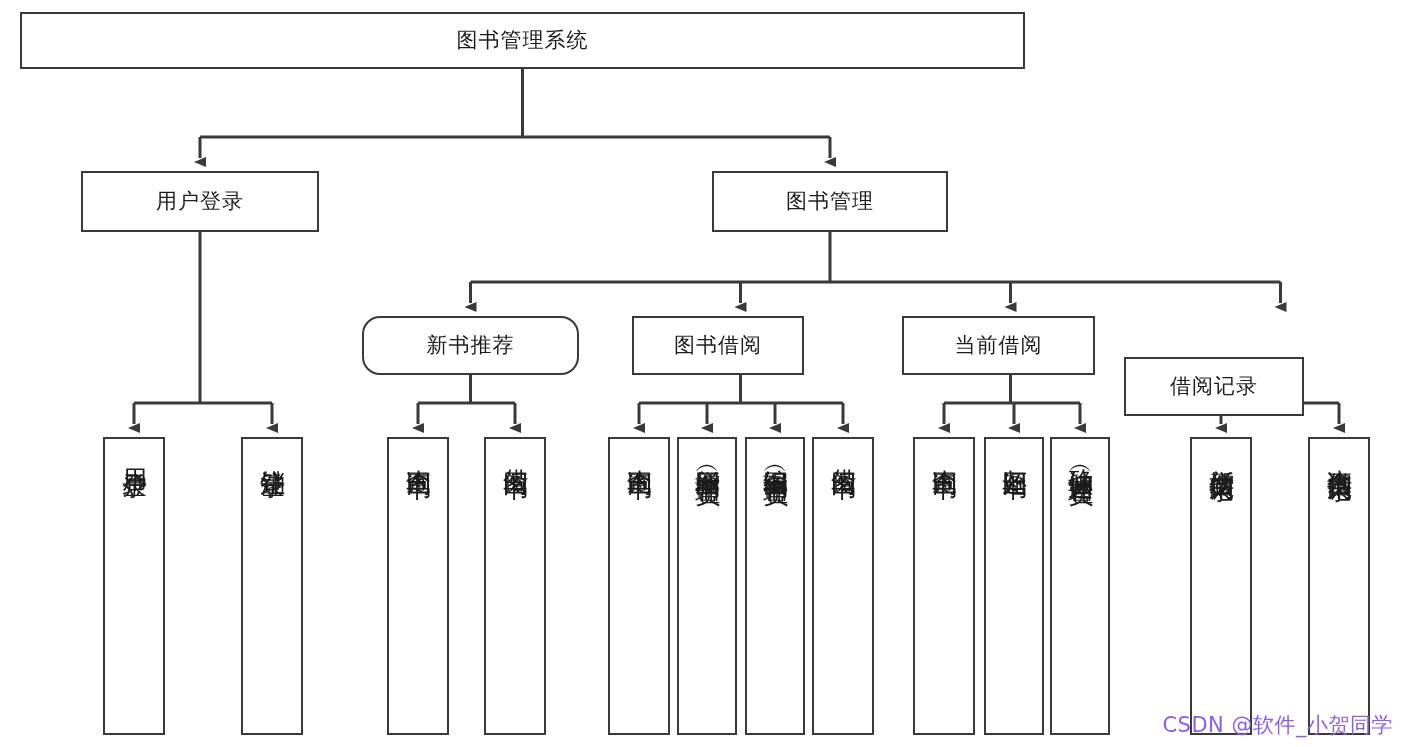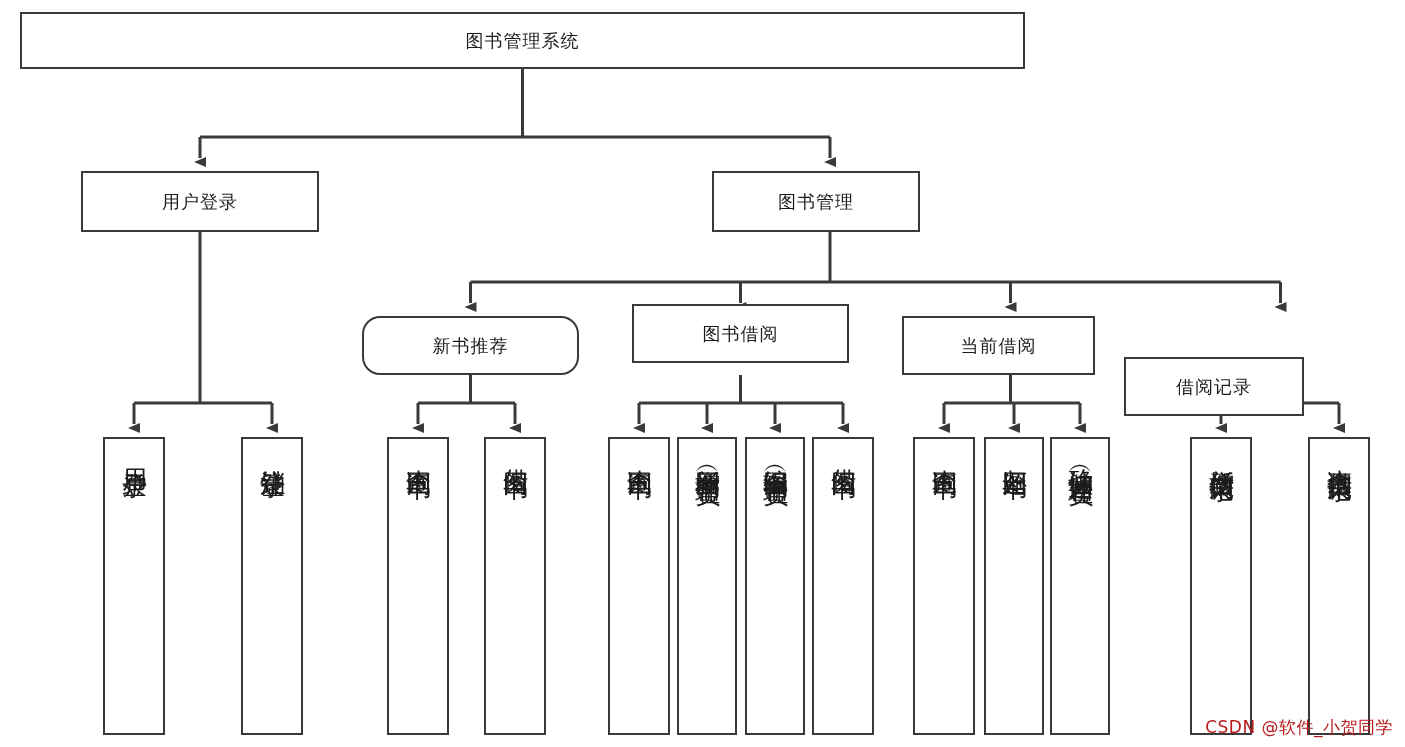--- a/index.html
+++ b/index.html
@@ -36,41 +36,41 @@
     color: #1c1c1c;
     z-index: 2;
   }
   .node .label {
     display: block;
     text-align: center;
     line-height: 1.18;
     white-space: nowrap;
   }
   .node.horizontal .label {
-    font-size: 18px;
+    font-size: 21px;
     letter-spacing: 1px;
   }
   .node.vertical {
     align-items: flex-start;
     padding-top: 10px;
   }
   .node.vertical .label {
     writing-mode: vertical-rl;
     text-orientation: upright;
     font-size: 25px;
     line-height: 1.06;
     letter-spacing: 2px;
     white-space: nowrap;
   }
   .watermark {
     position: absolute;
     right: 12px;
     bottom: 8px;
-    font-size: 17px;
-    color: #b91c1c;
+    font-size: 21px;
+    color: #8b5cf6;
     letter-spacing: 0.5px;
     z-index: 3;
     white-space: nowrap;
   }
 </style>
 </head>
 <body>
 
 <div id="canvas">
   <svg id="edges" viewBox="0 0 1405 747">
@@ -115,27 +115,27 @@
         <path d="M1339,403 L1339,424" marker-end="url(#arrow)"></path>
       </g>
   </svg>
   <div id="nodes">
       <div class="node horizontal" style="left: 20px; top: 12px; width: 1005px; height: 57px;">
         <span class="label">图书管理系统</span>
       </div>
       <div class="node horizontal" style="left: 81px; top: 171px; width: 238px; height: 61px;">
         <span class="label">用户登录</span>
       </div>
-      <div class="node horizontal" style="left: 712px; top: 171px; width: 208px; height: 61px;">
+      <div class="node horizontal" style="left: 712px; top: 171px; width: 236px; height: 61px;">
         <span class="label">图书管理</span>
       </div>
       <div class="node horizontal" style="left: 362px; top: 316px; width: 217px; height: 59px; border-radius: 18px;">
         <span class="label">新书推荐</span>
       </div>
-      <div class="node horizontal" style="left: 632px; top: 304px; width: 217px; height: 59px;">
+      <div class="node horizontal" style="left: 632px; top: 316px; width: 172px; height: 59px;">
         <span class="label">图书借阅</span>
       </div>
       <div class="node horizontal" style="left: 902px; top: 316px; width: 193px; height: 59px;">
         <span class="label">当前借阅</span>
       </div>
       <div class="node horizontal" style="left: 1124px; top: 316px; width: 180px; height: 59px; margin-top: 41px;">
         <span class="label">借阅记录</span>
       </div>
       <div class="node vertical" style="left: 103px; top: 437px; width: 62px; height: 298px;">
         <span class="label">用户登录</span>

